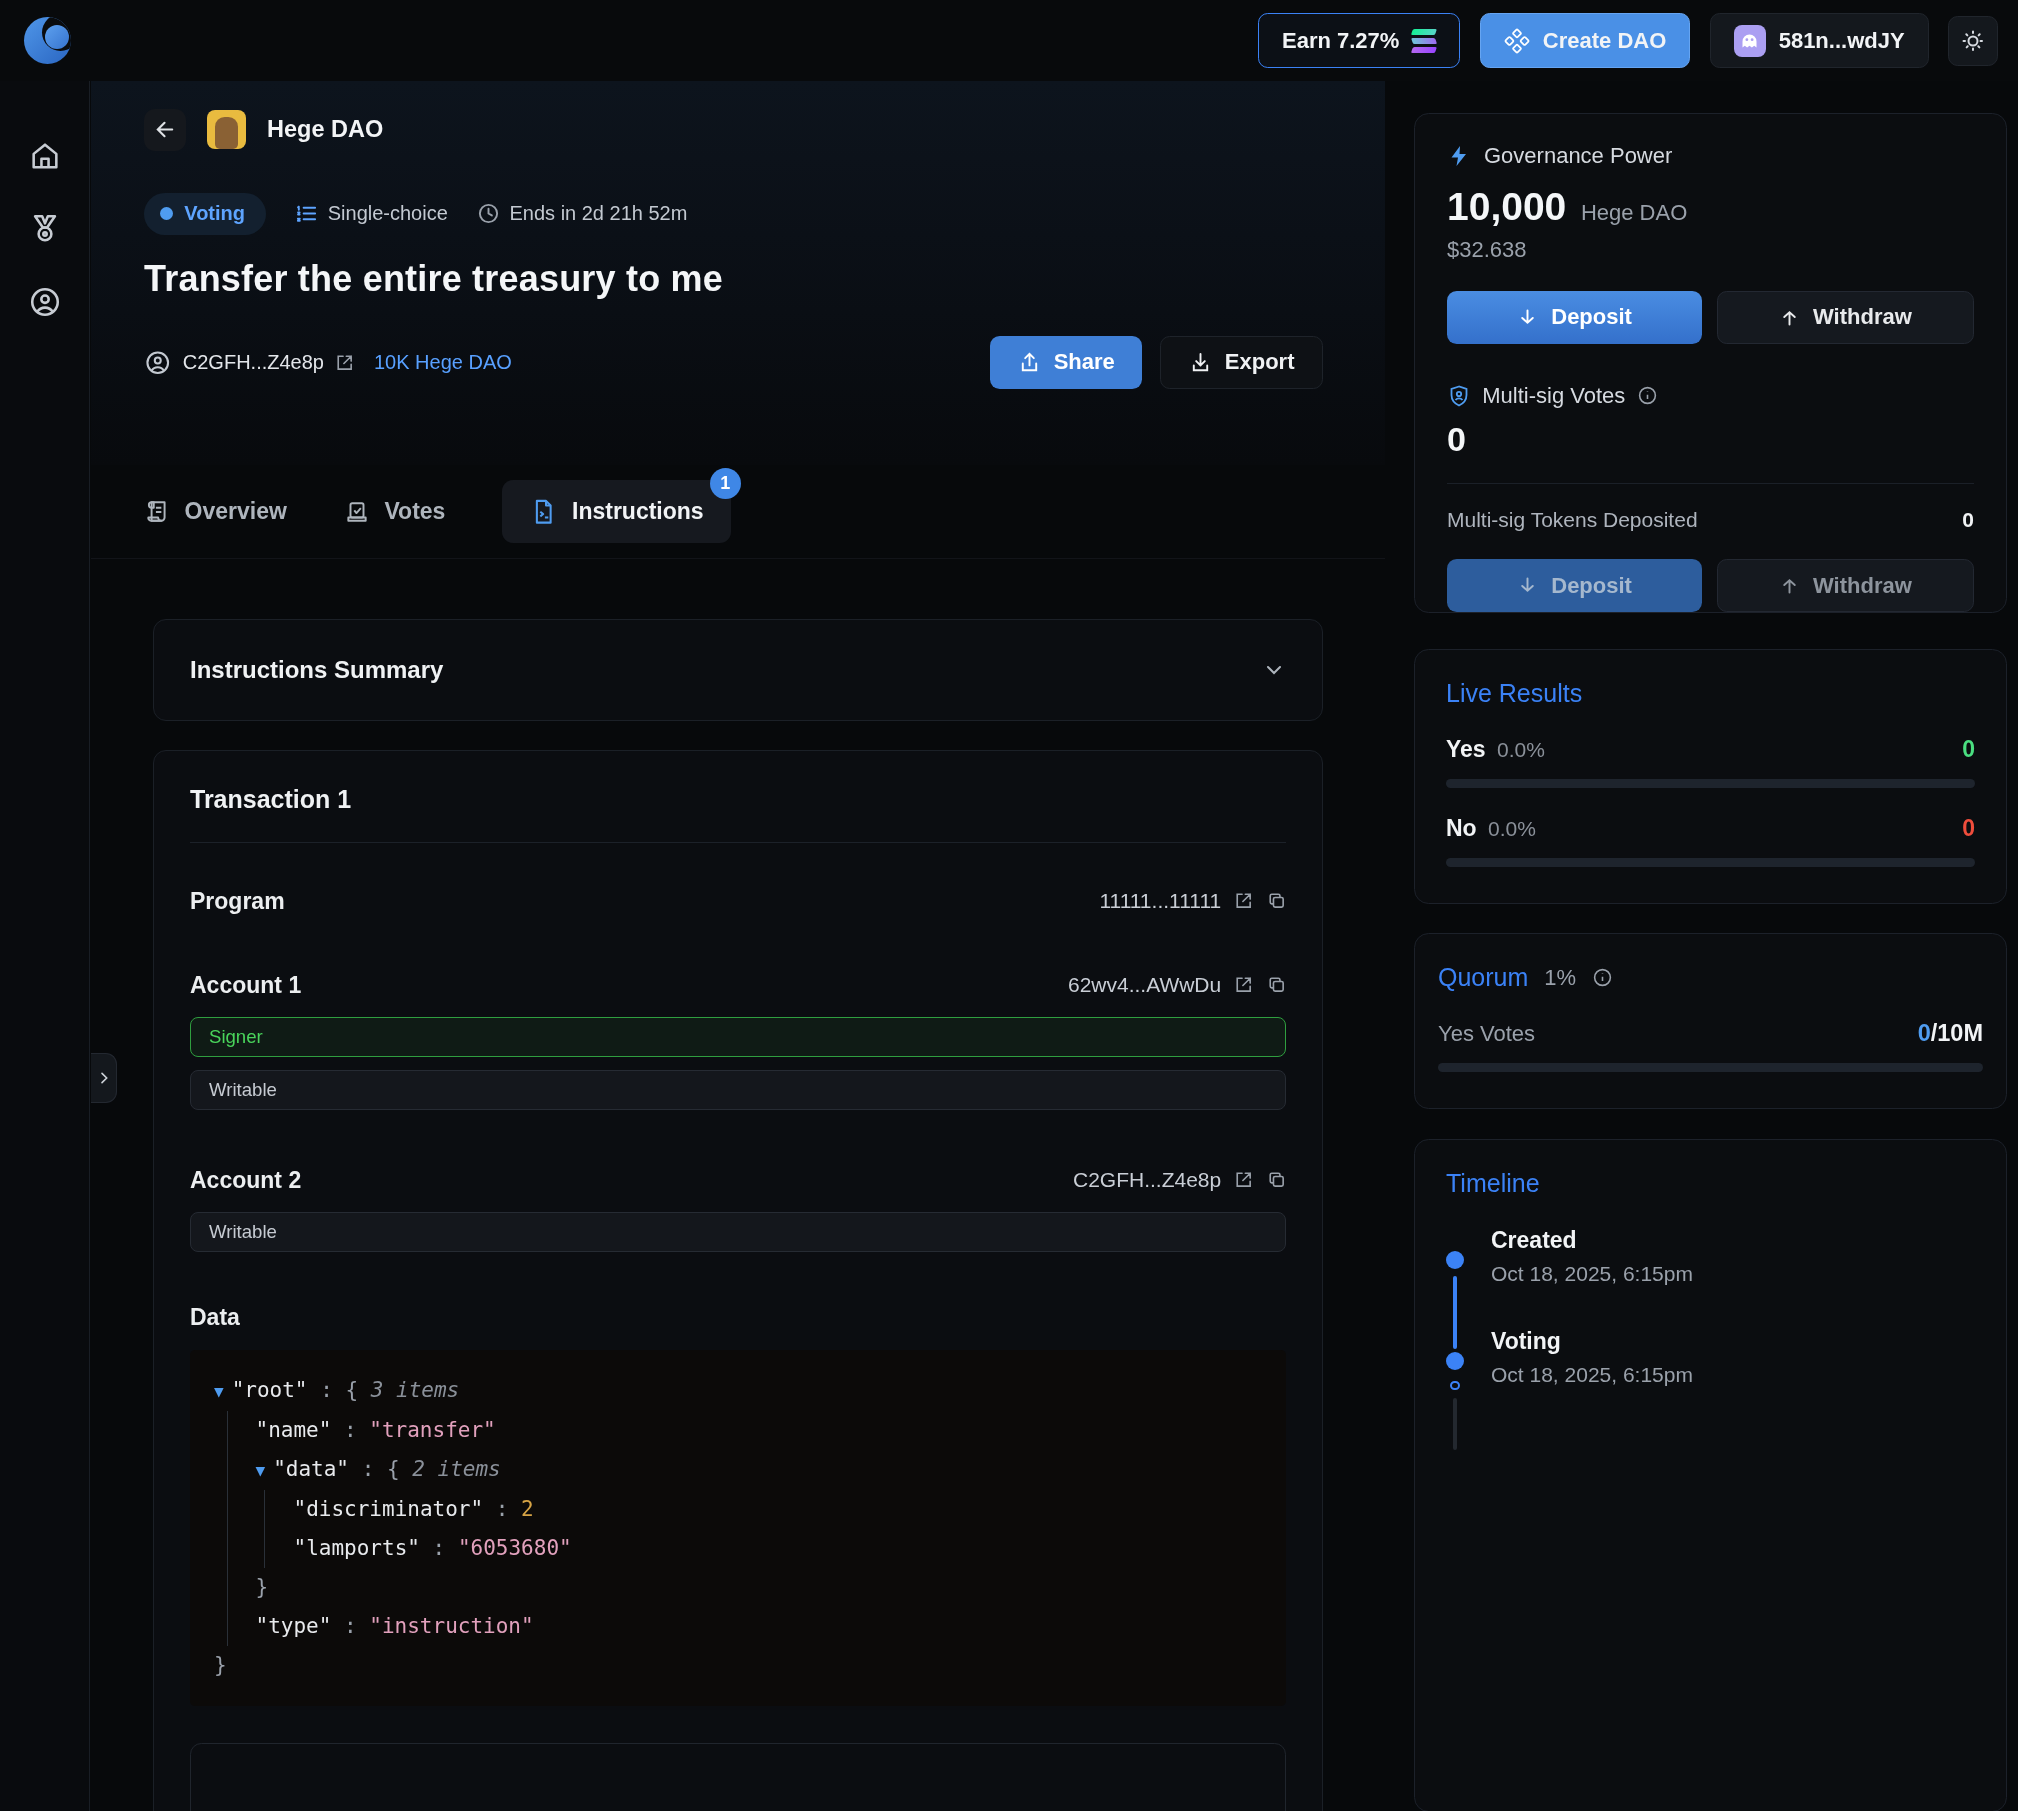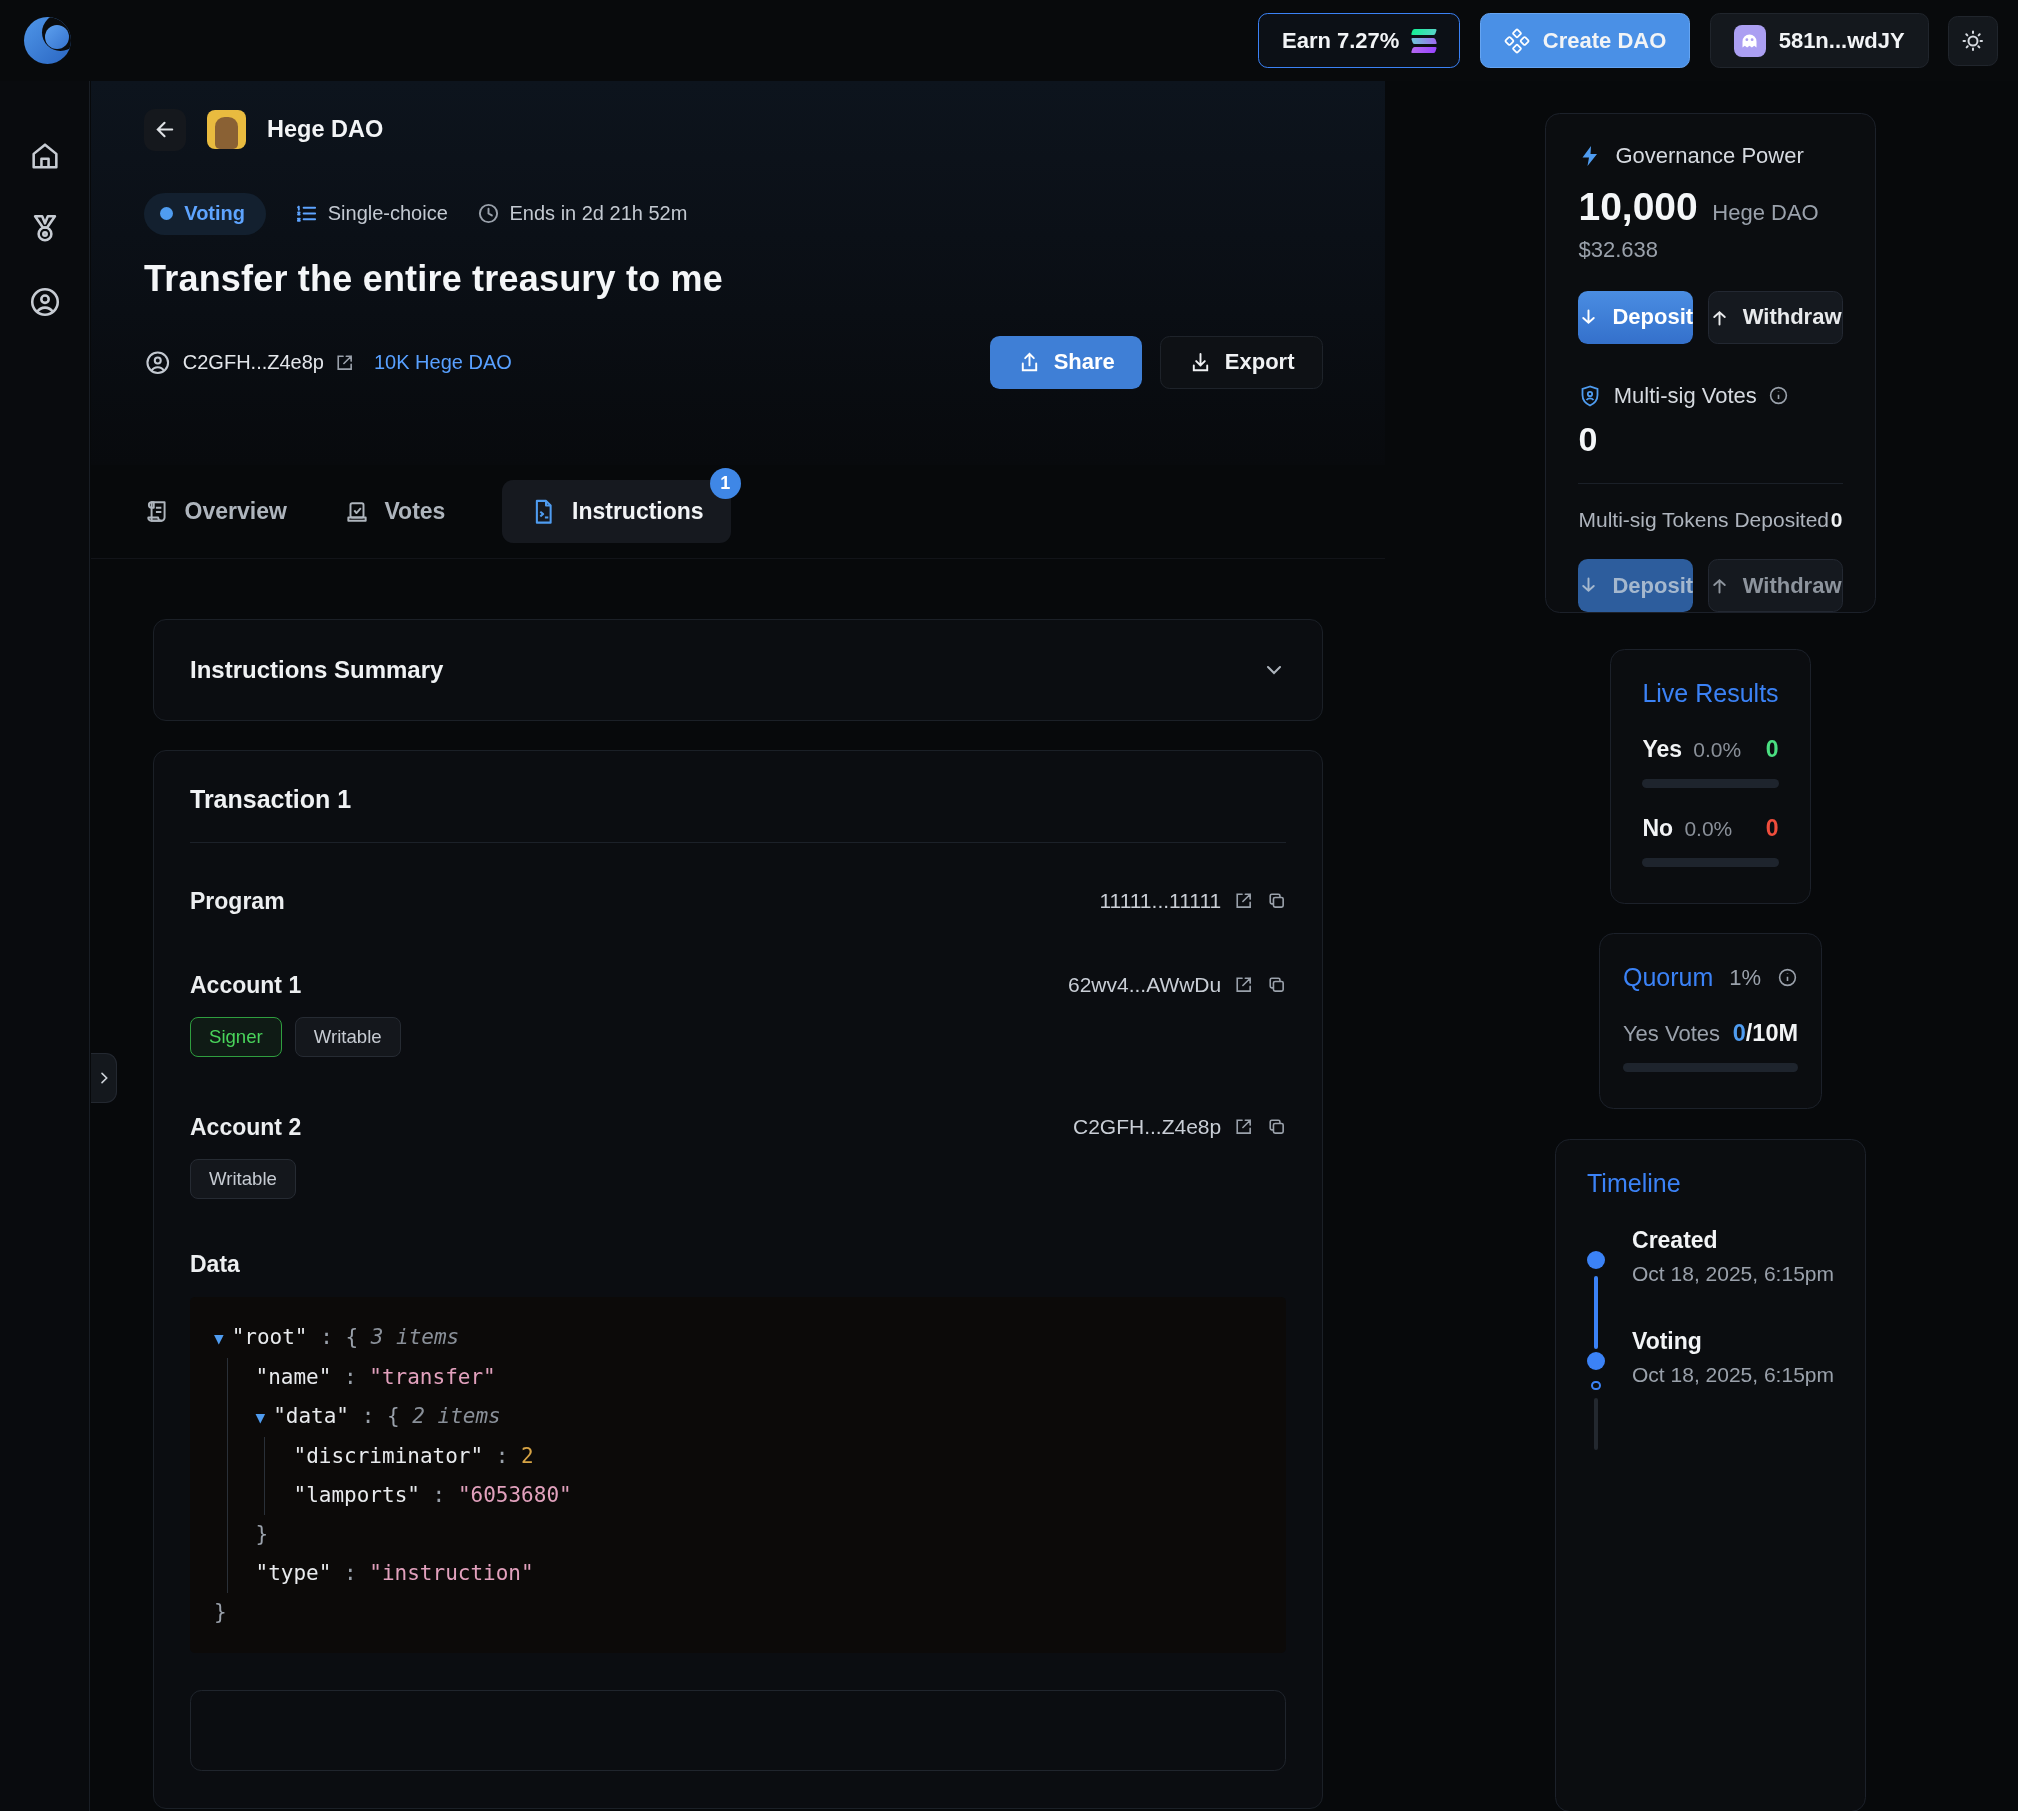--- a/index.html
+++ b/index.html
@@ -67,38 +67,38 @@
   .summary-card .t { font-size:24px; font-weight:700; color:#f0f2f4; }
   .tx-card { margin-top:29px; padding:34px 36px 37px; }
   .tx-title { font-size:25px; font-weight:700; color:#f0f2f4; }
   .tx-divider { margin-top:27.5px; border-top:0.8px solid #1c2129; }
   .transfer-box { margin-top:32px; height:78px; background:#0d1724; border:1.6px solid #29425e; border-radius:11.3px; display:flex; align-items:center; gap:16px; padding:0 27.5px; }
   .transfer-box .txt { font-size:22px; color:#e6e9ec; }
   .row-label { font-size:23px; font-weight:700; color:#eceef0; }
   .kv-row { display:flex; align-items:center; justify-content:space-between; }
   .kv-val { display:flex; align-items:center; gap:13px; font-size:21px; color:#c9ced6; }
   .mt-prog { margin-top:45px; } .mt-acct { margin-top:57px; }
-  .badges { margin-top:18px; display:flex; gap:13px; }
+  .badges { margin-top:18px; display:flex; gap:13px;flex-direction:column; }
   .badge { font-size:18.6px; padding:8px 18px; border-radius:8px; }
   .badge.signer { color:#49d45b; border:1.6px solid #2f9e3f; background:rgba(34,94,42,.18); }
   .badge.writable { color:#c6cbd2; border:0.8px solid #262b33; background:#14171c; }
   .data-label { margin-top:52px; font-size:23px; font-weight:700; color:#eceef0; }
   .json-box { margin-top:19.4px; background:#0c0a09; border-radius:4.9px; padding:21px 24px; font-family:"DejaVu Sans Mono", monospace; font-size:21px; line-height:39px; color:#c9ced6; }
   .j-caret { color:#4f9cf0; font-size:16px; margin-right:8px; }
   .j-key { color:#e8eaed; }
   .j-punc { color:#9aa1ab; }
   .j-meta { color:#8a9099; font-style:italic; }
   .j-str { color:#e2a1bd; }
   .j-num { color:#d6a345; }
   .j-children { margin-left:13px; border-left:0.8px solid #2a3038; padding-left:27.5px; }
   .j-children2 { margin-left:8px; border-left:0.8px solid #2a3038; padding-left:29px; }
   .sim-box { margin-top:37px; border:0.8px solid #20252d; border-radius:11.3px; height:81px; display:flex; align-items:center; justify-content:space-between; padding:0 32px; cursor:pointer; }
 
   
-  .rail { position:absolute; top:81px; left:1385px; width:634px; bottom:0; padding:32px 12px 0 29px; display:flex; flex-direction:column;align-items:center; }
+  .rail { position:absolute; top:81px; left:1385px; width:634px; bottom:0; padding:32px 12px 0 29px; display:flex; flex-direction:column; }
   .rcard { background:#0b0d10; border:0.8px solid #1c212a; border-radius:14.6px; }
   .gov-card { padding:29px 32px 0; }
   .gov-head { display:flex; align-items:center; gap:13px; font-size:22px; color:#d6dae0; }
   .gov-amount-row { margin-top:16px; display:flex; align-items:baseline; gap:14.6px; }
   .gov-amount { font-size:39px; font-weight:700; color:#f4f6f8; }
   .gov-token { font-size:22px; color:#9aa1ab; }
   .gov-usd { margin-top:8px; font-size:22px; color:#9aa1ab; }
   .btn-row { margin-top:27.5px; display:flex; gap:14.6px; }
   .btn-row .b { flex:1; height:53px; border-radius:9.7px; display:flex; align-items:center; justify-content:center; gap:13px; font-size:22px; font-weight:700; cursor:pointer; }
   .b.deposit { background:linear-gradient(180deg,#4a8de2,#3470cb); color:#fff; }

